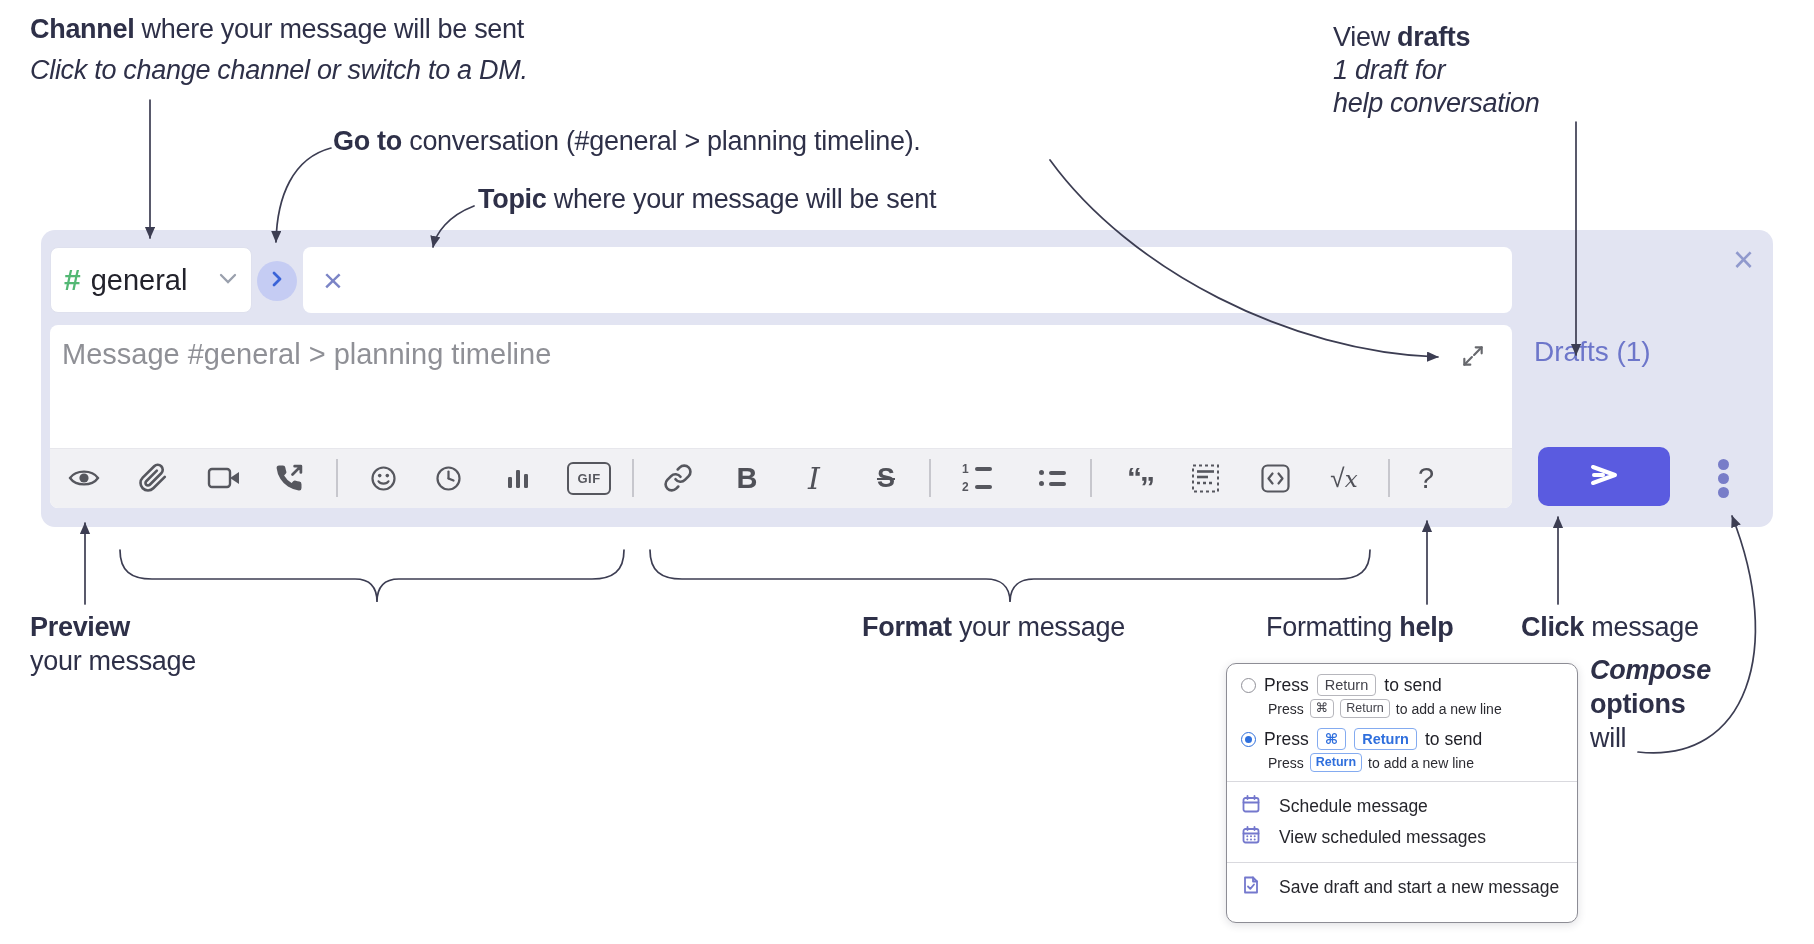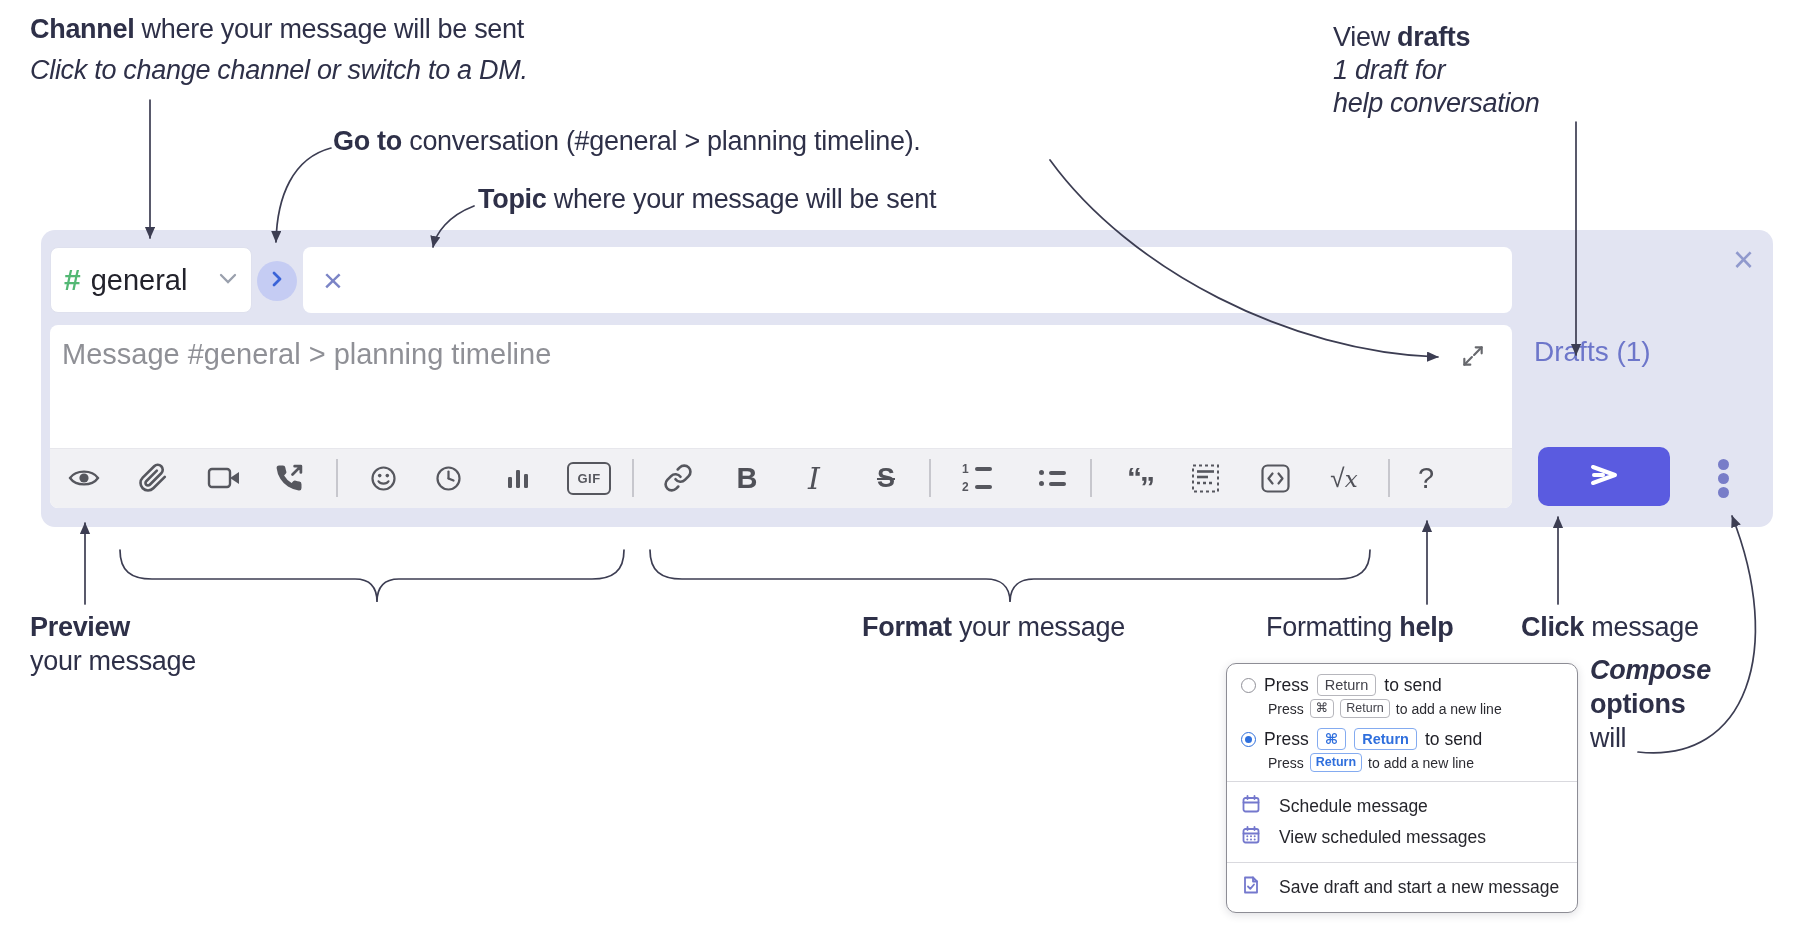--- a/index.html
+++ b/index.html
@@ -39,21 +39,21 @@
   .listicon .num{font-size:12px;font-weight:700;color:#56575e;line-height:1;width:8px;}
   .listicon .bar{width:17px;height:4px;border-radius:2px;background:#56575e;}
   .listicon .dot{width:5px;height:5px;border-radius:50%;background:#56575e;margin-left:2px;}
   #drafts-link{position:absolute;left:1534px;top:336px;font-size:28px;color:#6d76ca;z-index:3;}
   #send-btn{position:absolute;left:1538px;top:447px;width:132px;height:59px;border-radius:10px;background:#5a5be0;display:flex;align-items:center;justify-content:center;z-index:3;}
   #ellipsis{position:absolute;left:1718px;top:459px;display:flex;flex-direction:column;gap:3px;z-index:3;}
   #ellipsis i{width:11px;height:11px;border-radius:50%;background:#787dc8;}
   
   #popup{position:absolute;left:1226px;top:663px;width:352px;box-sizing:border-box;background:#fff;
          border:1.5px solid #8d8d95;border-radius:10px;box-shadow:0 2px 8px rgba(40,40,60,.15);
-         padding:10px 14px 9px 14px;z-index:10;font-size:17.5px;color:#1f1f26;}
+         padding:10px 14px 19px 14px;z-index:10;font-size:17.5px;color:#1f1f26;}
   .prow{display:flex;align-items:center;gap:8px;}
   .psub{display:flex;align-items:center;gap:6px;font-size:14px;color:#2b2b31;margin:3px 0 0 27px;}
   .radio{width:15px;height:15px;border-radius:50%;border:1.5px solid #909098;box-sizing:border-box;flex:none;}
   .radio.sel{border-color:#2e6fdd;display:flex;align-items:center;justify-content:center;}
   .radio.sel i{width:7px;height:7px;border-radius:50%;background:#2e6fdd;}
   kbd{font-family:inherit;display:inline-block;border:1px solid #b6b6bc;border-radius:4px;background:#fff;
       padding:0 7px;font-size:14.5px;line-height:20px;color:#43434b;}
   kbd.small{font-size:12.5px;padding:0 5px;line-height:17px;}
   kbd.blue{border-color:#84abf0;color:#2f6fdd;font-weight:600;}
   .pdivider{border-top:1px solid #d9d9de;margin:9px -14px;}

